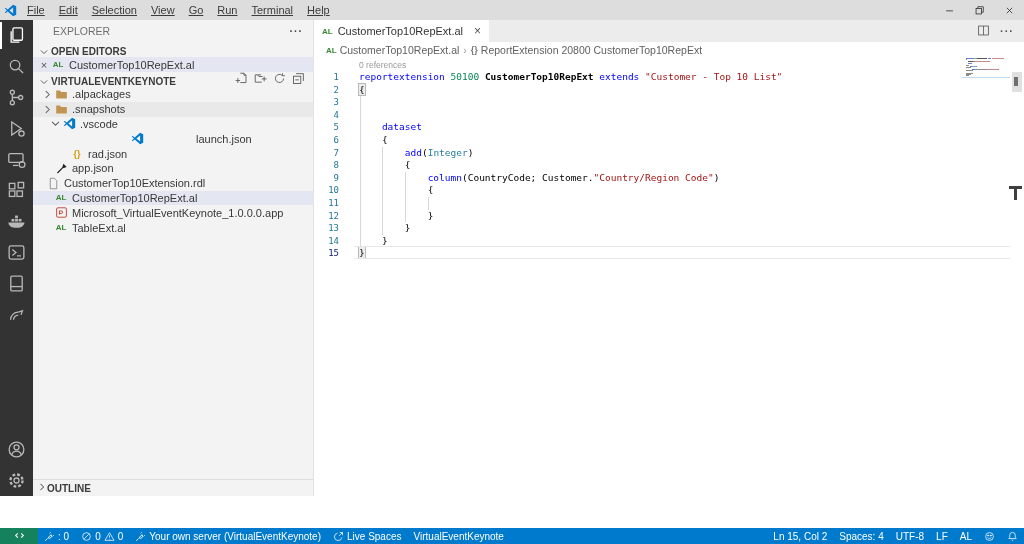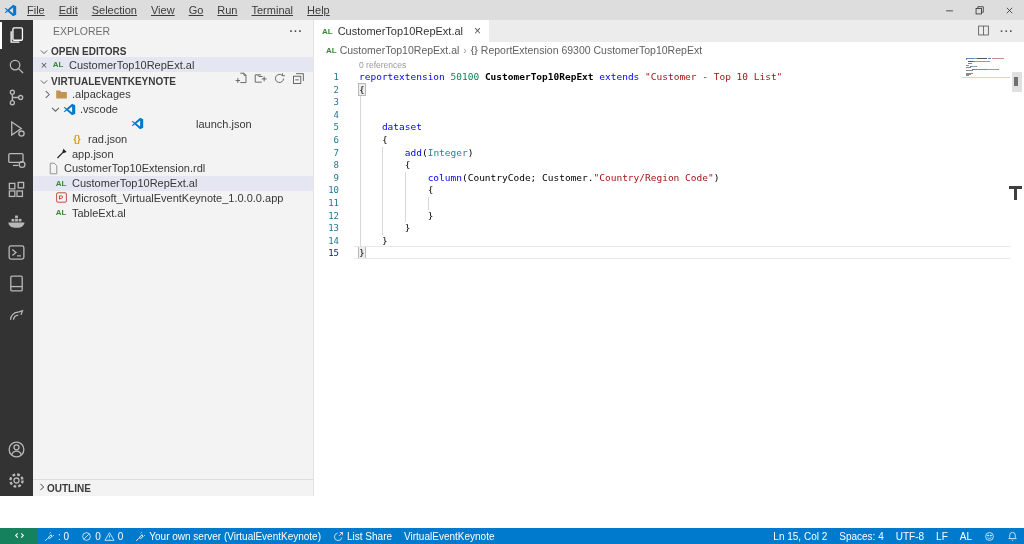--- a/index.html
+++ b/index.html
@@ -275,20 +275,33 @@
               <path d="M5.5 3 l5 5 -5 5" stroke-width="1.5"></path>
             </svg>
           </span>
           <span class="ficon">
             <svg viewBox="0 0 16 16">
               <path fill="#C09553" d="M1.5 3 h4.6 l1.5 2 h7 v8 h-13.1 z"></path>
             </svg>
           </span>
           <span>.alpackages</span>
         </div>
+        <div class="row hov" style="padding-left: 8px;">
+          <span class="chev-cell">
+            <svg viewBox="0 0 16 16" fill="none" stroke="currentColor" stroke-width="1.1">
+              <path d="M5.5 3 l5 5 -5 5" stroke-width="1.5"></path>
+            </svg>
+          </span>
+          <span class="ficon">
+            <svg viewBox="0 0 16 16">
+              <path fill="#C09553" d="M1.5 3 h4.6 l1.5 2 h7 v8 h-13.1 z"></path>
+            </svg>
+          </span>
+          <span>.snapshots</span>
+        </div>
         <div class="row" style="padding-left: 16px;">
           <span class="chev-cell">
             <svg viewBox="0 0 16 16" fill="none" stroke="currentColor" stroke-width="1.1">
               <path d="M3 5.5 l5 5 5-5" stroke-width="1.5"></path>
             </svg>
           </span>
           <span class="ficon">
             <svg viewBox="0 0 16 16">
               <path fill="#007ACC" d="M11.2 0.8 L4.6 6.9 2.1 5 0.9 5.6 3.6 8 0.9 10.4 2.1 11 4.6 9.1 11.2 15.2 15 13.3 15 2.7 Z M11.2 4.4 V11.6 L6.6 8 Z"></path>
             </svg>
@@ -375,21 +388,21 @@
               <path d="M8 2.5 v11" stroke="#555" fill="none"></path>
             </svg></span>
         <span style="letter-spacing:1px;font-weight:bold;">···</span>
       </div>
     </div>
     <div class="breadcrumb" id="breadcrumb">
         <span class="txt-icon" style="color: rgb(56, 138, 52);">AL</span>
         <span>CustomerTop10RepExt.al</span>
         <span class="sep">›</span>
         <span class="sym">{}</span>
-        <span>ReportExtension 69300 CustomerTop10RepExt</span>
+        <span>ReportExtension 20800 CustomerTop10RepExt</span>
       </div>
     <div class="editor" id="editor">
       <div class="codelens">0 references</div>
       <div class="lines" id="code-lines">
           <div class="cline">
             <span class="gut">1</span>
             <span class="ctext"><span class="tk-kw">reportextension</span><span class="tk-pl"> </span><span class="tk-num">50100</span><span class="tk-pl"> </span><span class="tk-id">CustomerTop10RepExt</span><span class="tk-pl"> </span><span class="tk-kw">extends</span><span class="tk-pl"> </span><span class="tk-str">"Customer - Top 10 List"</span></span>
           </div>
           <div class="cline">
             <span class="gut">2</span>
@@ -570,21 +583,21 @@
         </span>
         <span>Your own server (VirtualEventKeynote)</span>
       </div>
       <div class="st-item">
         <span style="display: inline-flex;">
           <svg viewBox="0 0 16 16" fill="none" stroke="currentColor" stroke-width="1.1">
             <path d="M12.8 9.4 a5.4 5.4 0 1 1 -6.2-6.2"></path>
             <path d="M9.8 2.2 h4 v4 M13.8 2.2 L8.8 7.2"></path>
           </svg>
         </span>
-        <span>List Share</span>
+        <span>Live Spaces</span>
       </div>
       <div class="st-item">
         <span>VirtualEventKeynote</span>
       </div>
     </div>
   <div class="st-right" id="status-right">
       <div class="st-item">
         <span>Ln 15, Col 2</span>
       </div>
       <div class="st-item">

